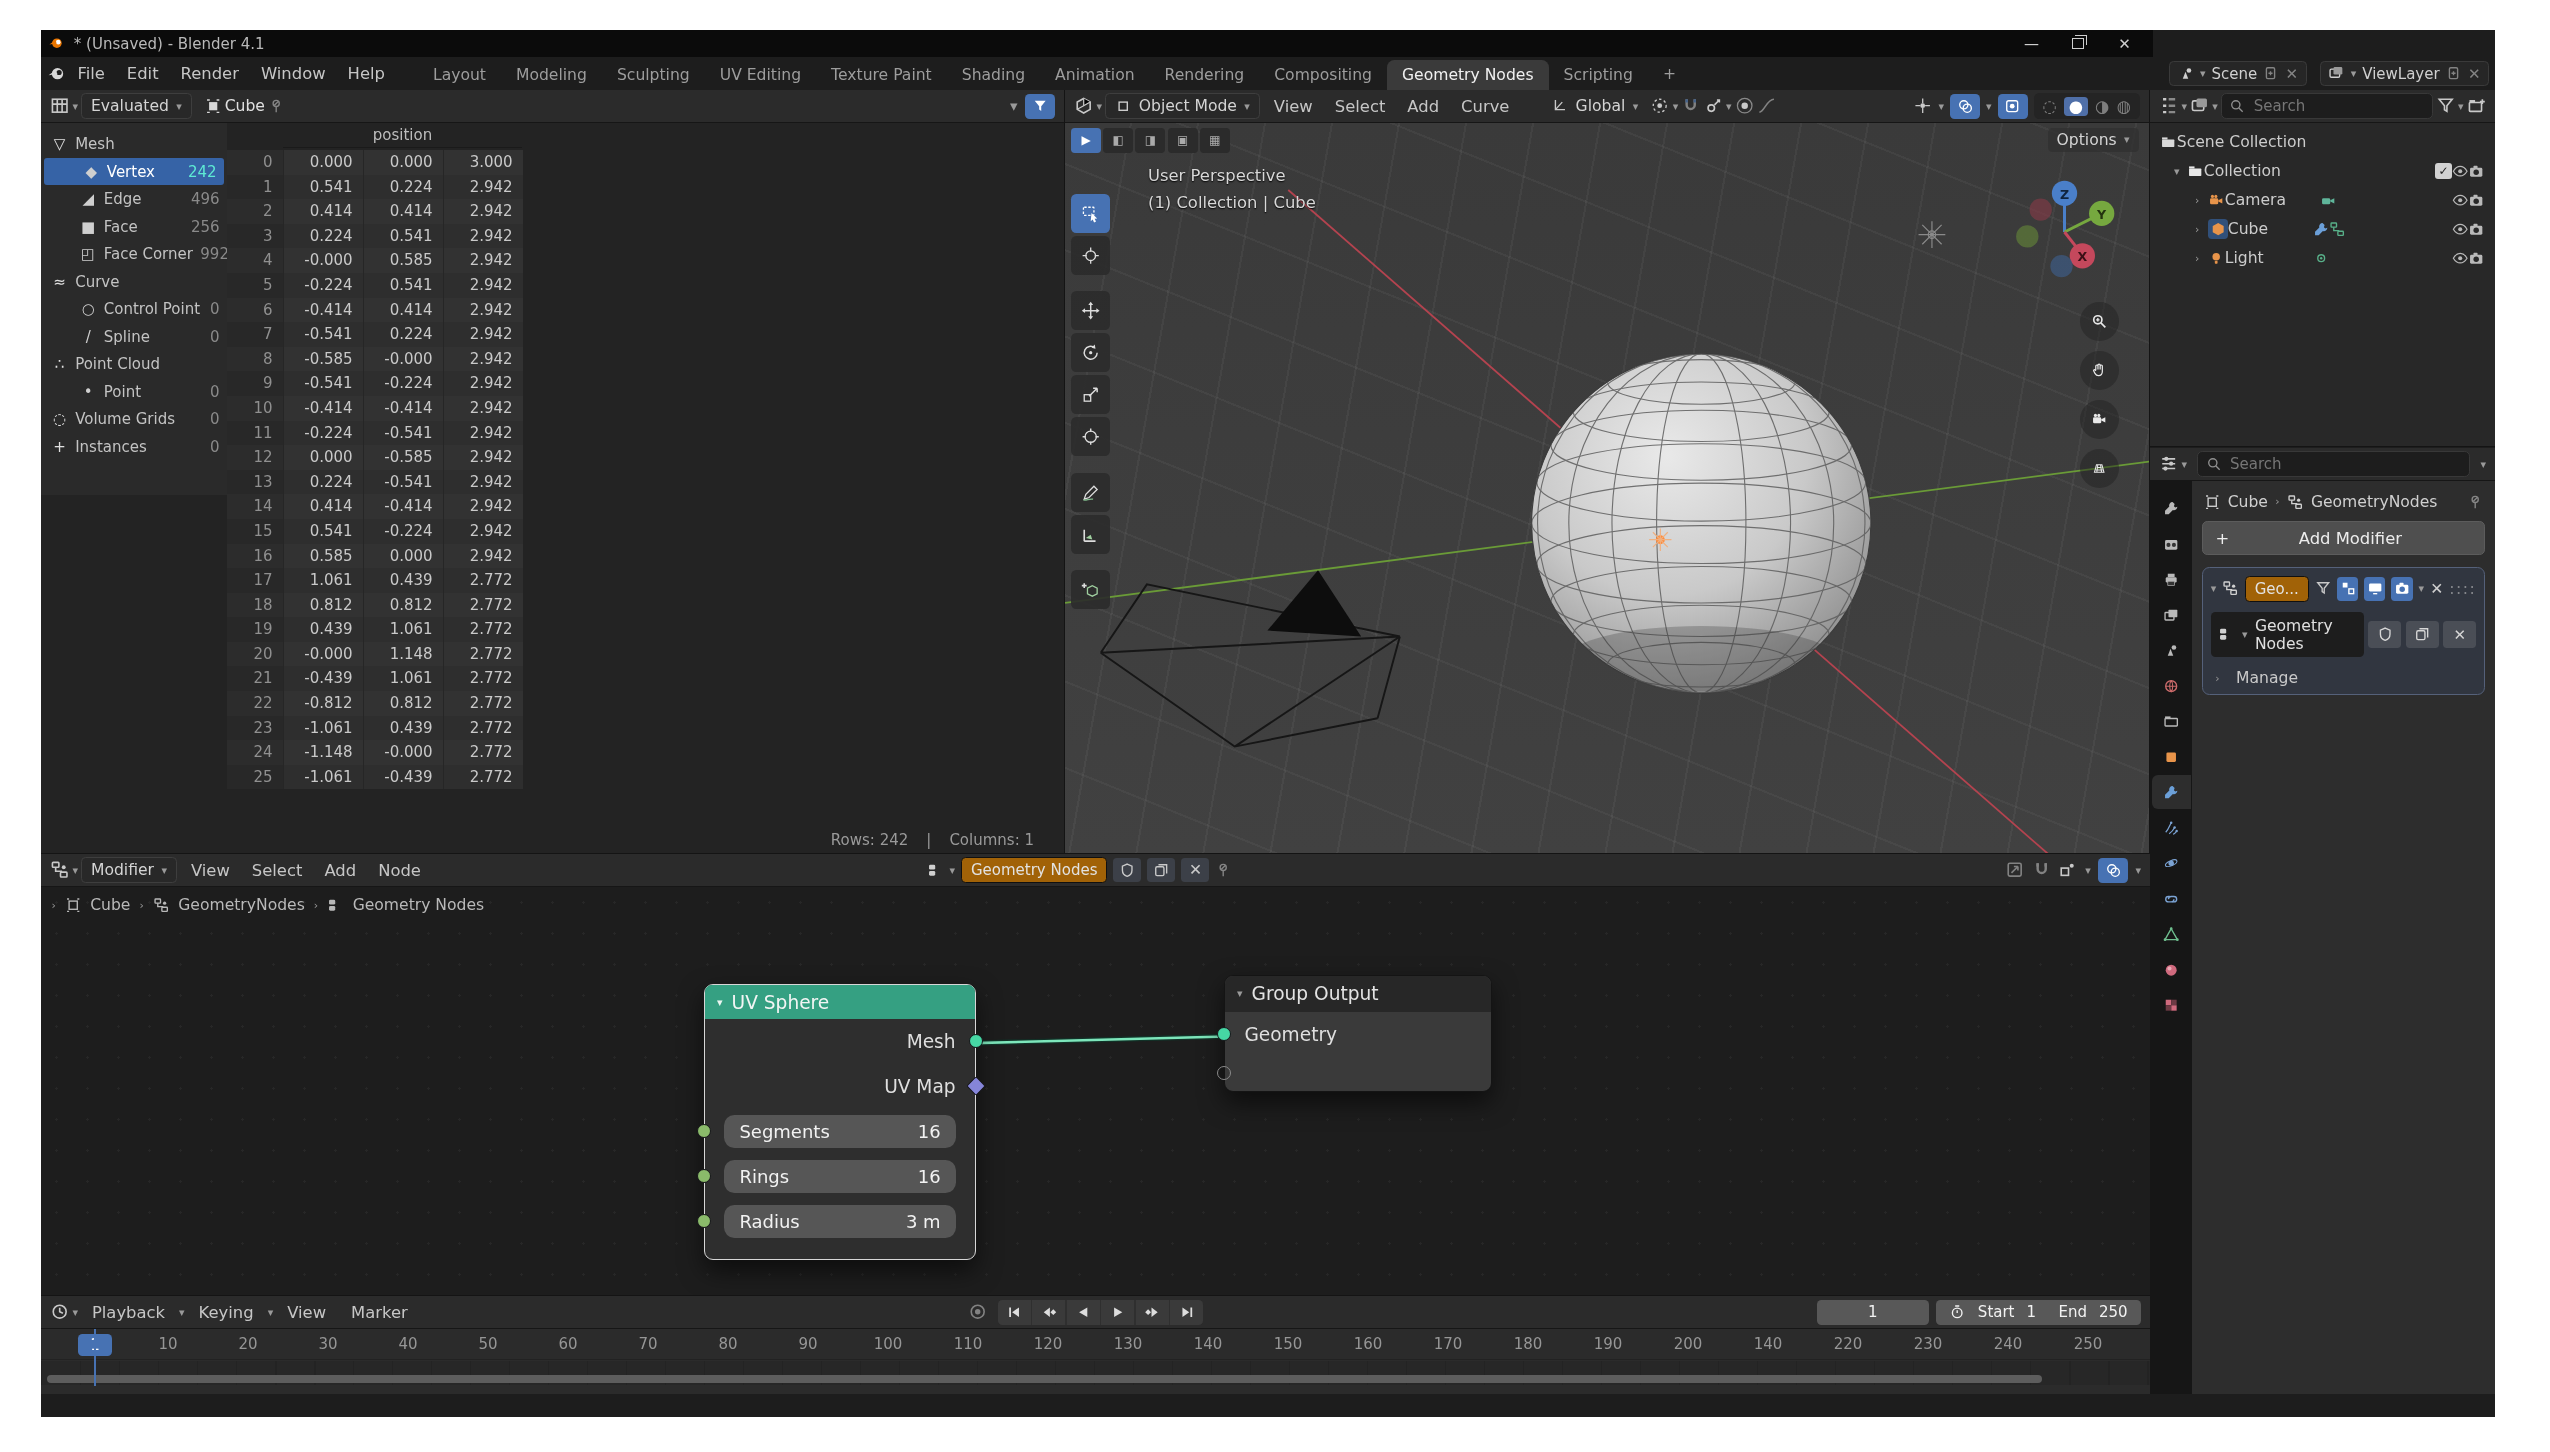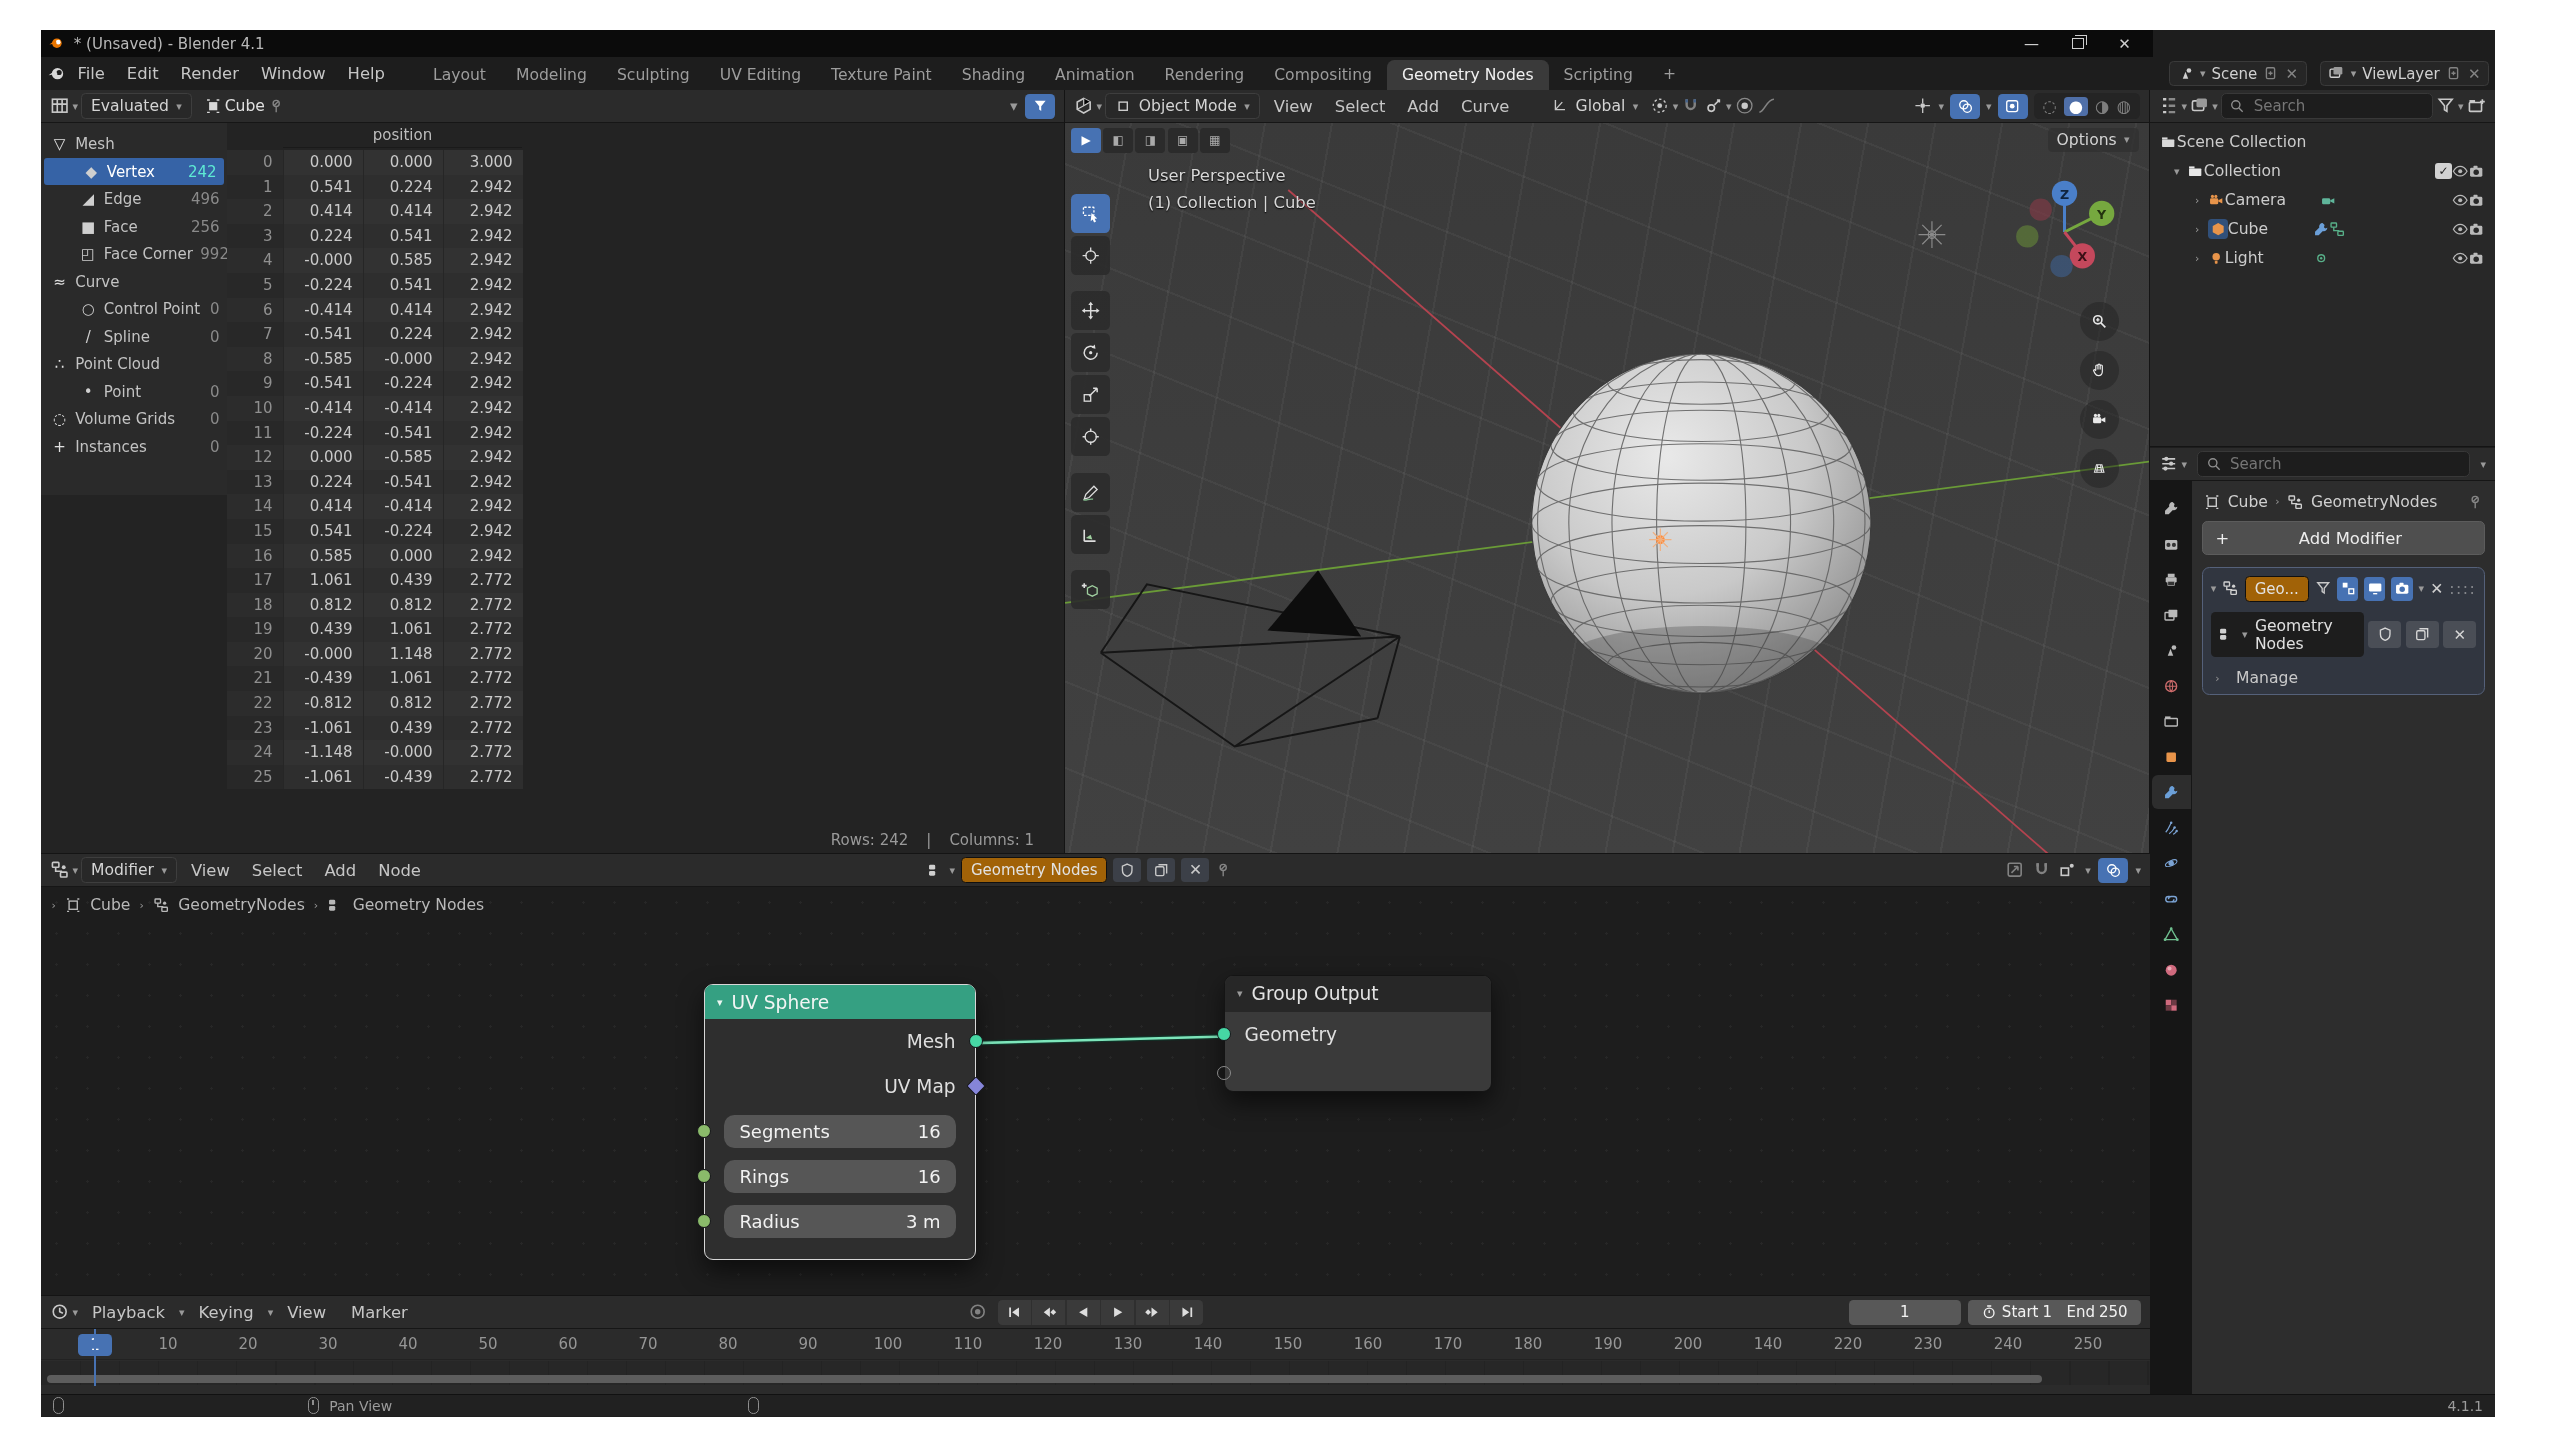--- a/index.html
+++ b/index.html
@@ -1305,21 +1305,21 @@
                   <path d="M18 5v14" stroke="#ddd" stroke-width="2.6"></path>
                   <path d="M5 5l10 7-10 7z" fill="#ddd"></path>
                 </svg>
               </div>
         </div>
       </div>
       <div style="margin-left:auto;display:flex;align-items:center;gap:7.4px;">
         <div class="framebox" style="width:112px;">
               <span>1</span>
             </div>
-        <div class="framebox" style="gap:4px;padding:0 13.4px;">
+        <div class="framebox" style="gap:12px;padding:0 13.4px;">
           <svg class="svgs" viewBox="0 0 24 24">
                 <circle cx="12" cy="13" r="7" fill="none" stroke="#f2f2f2" stroke-width="2"></circle>
                 <path d="M12 9v4M9 3h6" stroke="#f2f2f2" stroke-width="2"></path>
               </svg>
           <span>Start</span>
           <span style="margin-right:10.4px;">1</span>
           <span>End</span>
           <span>250</span>
         </div>
       </div>
@@ -1356,25 +1356,16 @@
       <div id="tl-chip">
             <span>1</span>
           </div>
     </div>
     <div id="tl-channels">
       <div id="tl-scroll"></div>
     </div>
     <div id="tl-playhead"></div>
   </div>
 
-  <div id="statusbar" class="region">
-    <span class="mouseic"></span>
-    <span style="width:223px;"></span>
-    <span class="mouseic mid"></span>
-    <span>Pan View</span>
-    <span style="width:335px;"></span>
-    <span class="mouseic"></span>
-    <span style="margin-left:auto;">4.1.1</span>
-  </div>
 
 </div>
 </div>
 
 
 </body></html>

